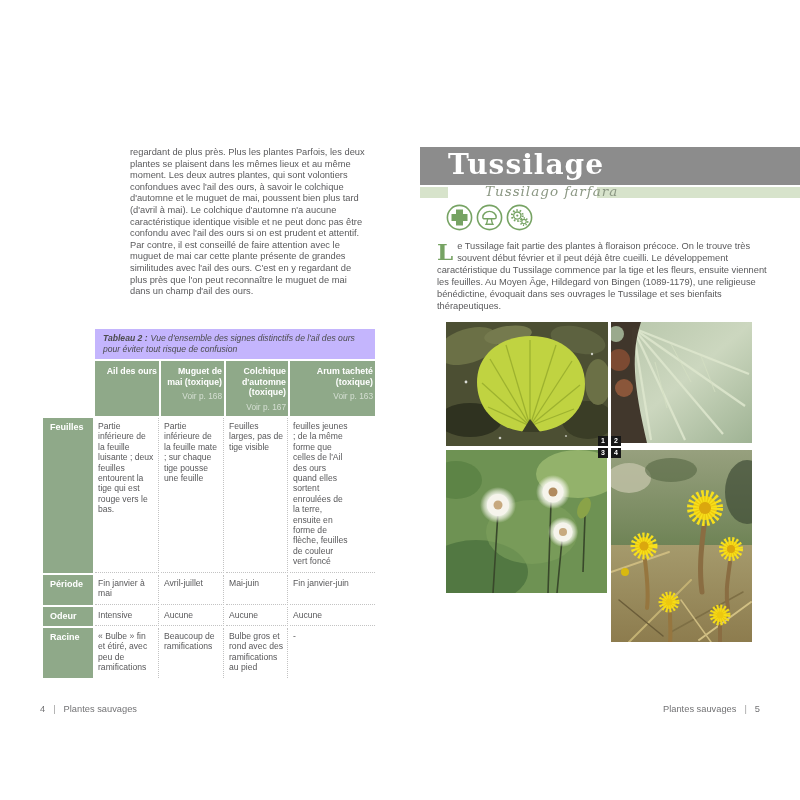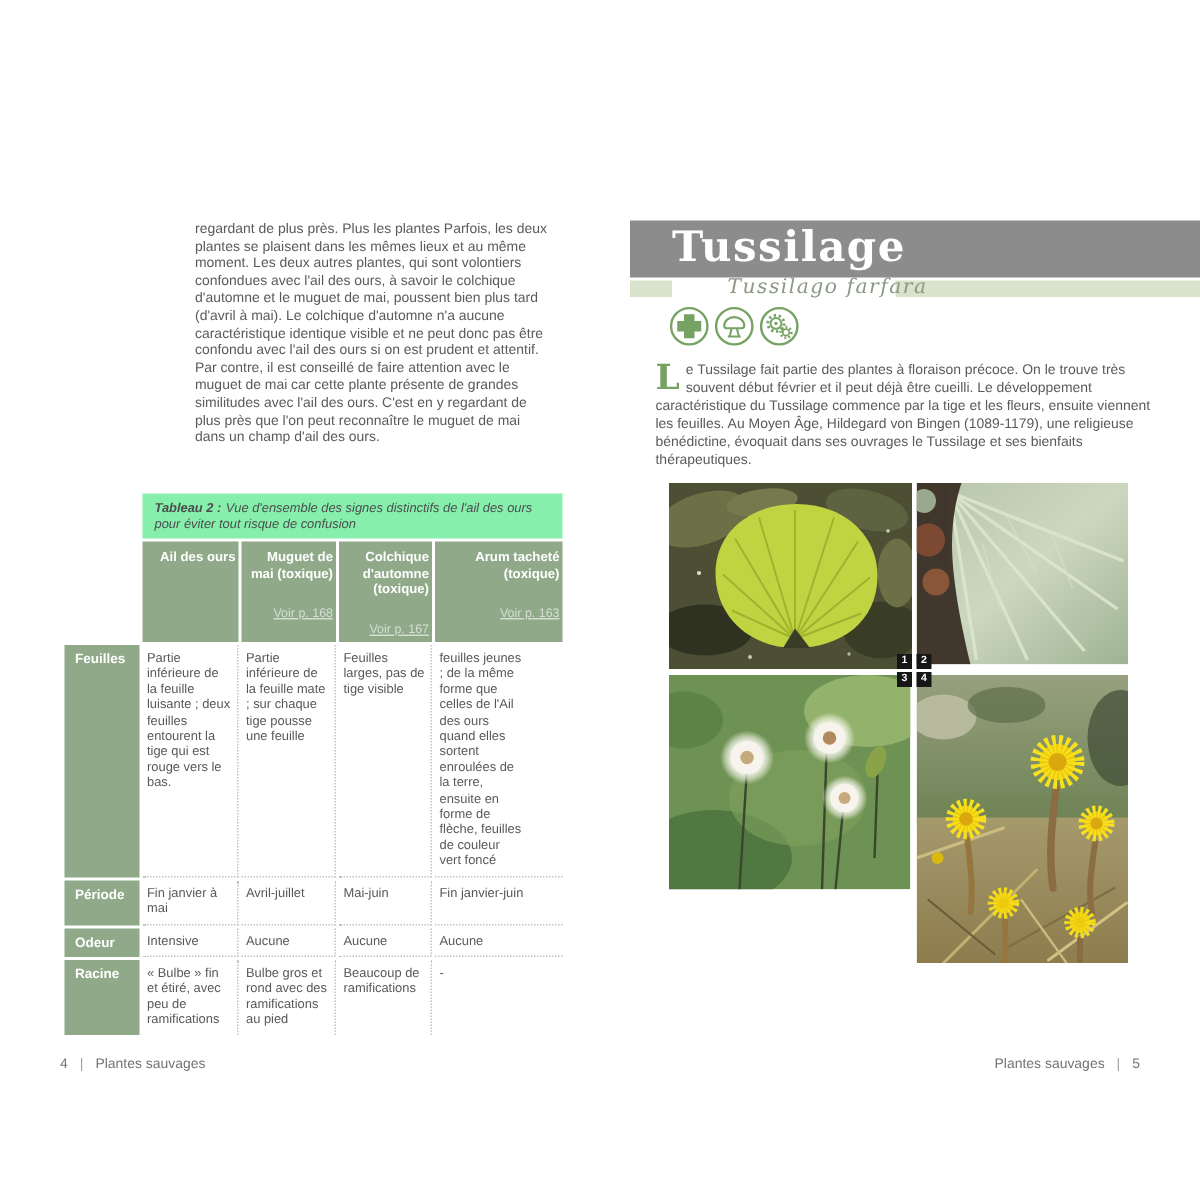--- a/index.html
+++ b/index.html
@@ -5,28 +5,28 @@
   html,body{margin:0;padding:0;background:#fff;}
   #canvas{position:relative;width:800px;height:800px;background:#ffffff;overflow:hidden;
           font-family:"Liberation Sans",sans-serif;color:#5a5a5c;}
 
   
   .lp-text{position:absolute;left:130px;top:147px;width:236px;
            font-size:9.3px;line-height:11.6px;color:#5a5a5c;}
 
   .tbl{position:absolute;left:43px;top:329px;width:336px;display:grid;
        grid-template-columns:50px 64px 63px 62px 85px;gap:2px;}
-  .tbl .caption{grid-column:2/6;background:#86efac;color:#4c4c4e;
+  .tbl .caption{grid-column:2/6;background:#c4b5fd;color:#4c4c4e;
                 font-size:8.6px;line-height:11px;font-style:italic;padding:4px 9px 4px 8px;}
   .tbl .caption .cap-label{font-weight:bold;margin-right:3px;}
   .corner{background:transparent;}
   .th{background:#8fa989;color:#fff;font-weight:bold;font-size:8.8px;line-height:10.5px;
       text-align:right;padding:5px 2px 4px;}
   .th .voir{display:block;font-weight:normal;color:rgba(255,255,255,0.62);
-            font-size:8.3px;margin-top:16px;text-decoration:underline;}
+            font-size:8.3px;margin-top:4px;}
   .rowlabel{background:#8fa989;color:#fff;font-weight:bold;font-size:9px;
             padding:4px 2px 0 7px;}
   .td{font-size:8.6px;line-height:10.4px;color:#58585a;padding:3px 4px 5px 3px;
       border-right:1px dotted #c3c3c3;border-bottom:1px dotted #c3c3c3;}
   .td.c4{border-right:none;padding-right:26px;}
   .td.last-row{border-bottom:none;}
 
   .footer{position:absolute;top:704px;font-size:9.3px;color:#737375;}
   .footer .sep{color:#a0a0a0;margin:0 8px;}
   .footer-left{left:40px;}
@@ -106,22 +106,22 @@
     <div class="td c4">Fin janvier-juin</div>
 
     <div class="rowlabel">Odeur</div>
     <div class="td">Intensive</div>
     <div class="td">Aucune</div>
     <div class="td">Aucune</div>
     <div class="td c4">Aucune</div>
 
     <div class="rowlabel">Racine</div>
     <div class="td last-row">« Bulbe » fin et étiré, avec peu de ramifications</div>
+    <div class="td last-row">Beaucoup de ramifications</div>
     <div class="td last-row">Bulbe gros et rond avec des ramifications au pied</div>
-    <div class="td last-row">Beaucoup de ramifications</div>
     <div class="td c4 last-row">-</div>
   </div>
 
   <div class="footer footer-left">
     <span>4</span><span class="sep">|</span><span>Plantes sauvages</span>
   </div>
 
   <div class="banner">
     <span class="title">Tussilage</span>
   </div>

